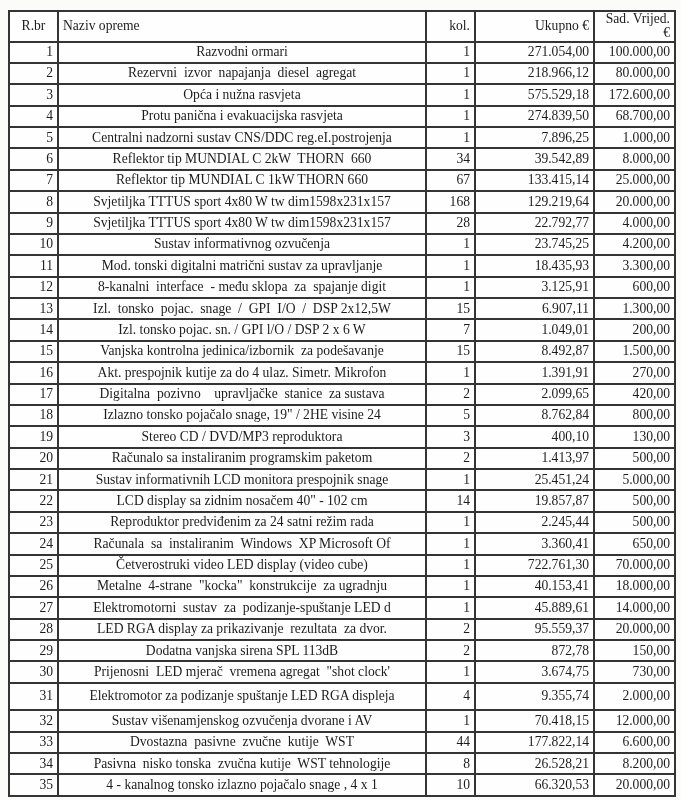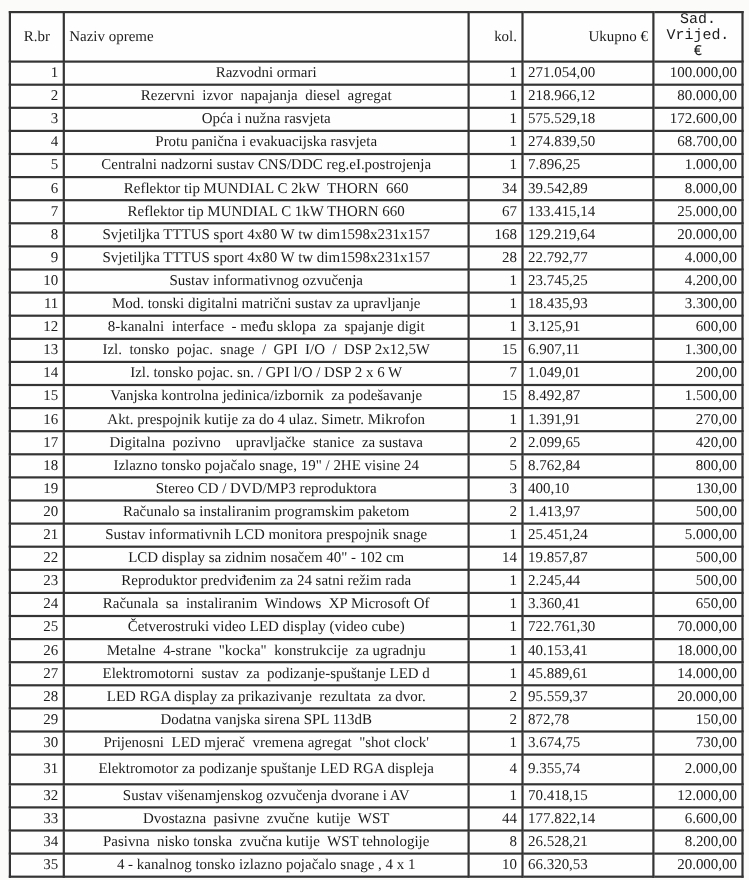--- a/index.html
+++ b/index.html
@@ -38,26 +38,26 @@
   col.c-naziv { width: 368px; }
   col.c-kol   { width: 49px; }
   col.c-ukupno{ width: 119px; }
   col.c-sad   { width: 81px; }
 
   thead th { height: 24px; }
   th.h-rbr   { text-align: center; }
   th.h-naziv { text-align: left; padding-left: 10px; border-radius: 12px; }
   th.h-kol   { text-align: right; }
   th.h-ukupno{ text-align: right; padding-left: 10px; }
-  th.h-sad   { text-align: center; font-family: Liberation Mono, monospace; }
+  th.h-sad   { text-align: right; }
 
   td.t-rbr    { text-align: right; padding-right: 11px; }
   td.t-naziv  { text-align: center; padding-left: 5px; white-space: pre; }
   td.t-kol    { text-align: right; padding-right: 7px; }
-  td.t-ukupno { padding-right: 12px; }
+  td.t-ukupno { text-align: right; padding-right: 12px; }
   td.t-sad    { text-align: right; padding-right: 9px; }
 
   tbody tr { height: 21px; }
   tbody tr:nth-child(31) { height: 27px; }
 </style>
 </head>
 <body>
 
 <div class="page">
   <table class="equip">

